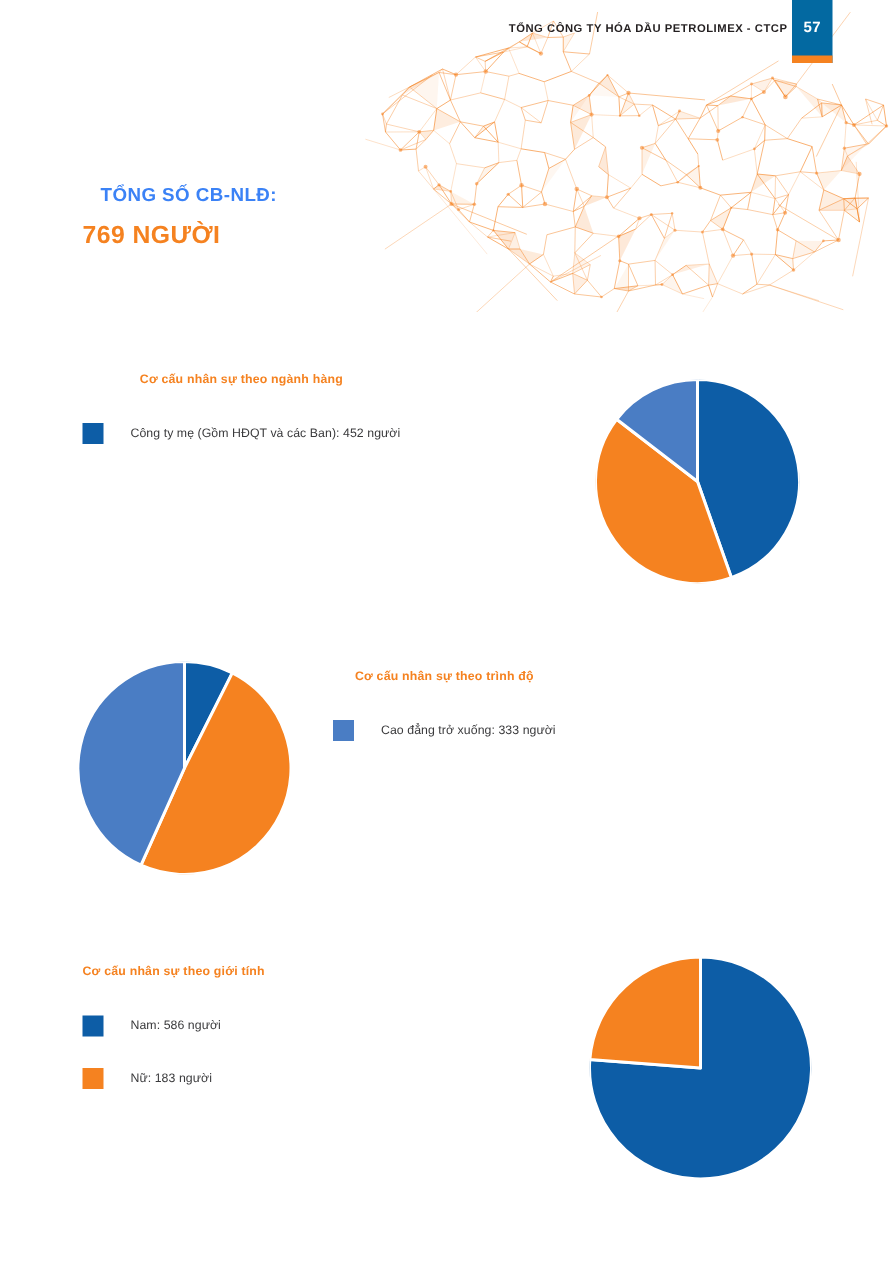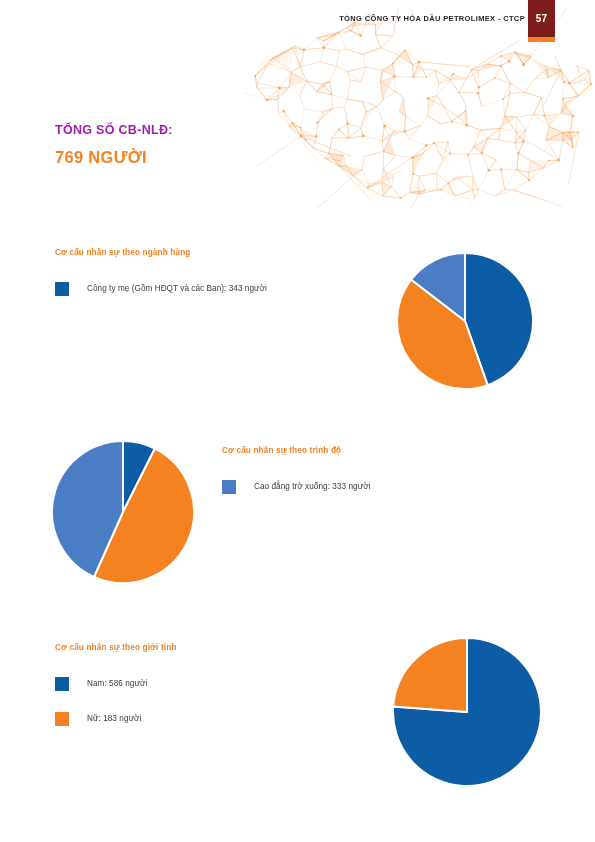--- a/index.html
+++ b/index.html
@@ -36,21 +36,21 @@
     color: #231f20;
     white-space: nowrap;
     text-transform: uppercase;
   }
   .page-badge {
     position: absolute;
     right: 40px;
     top: 0;
     width: 27px;
     height: 42px;
-    background: #7f1d1d;
+    background: #0369a1;
   }
   .page-badge .badge-num {
     position: absolute;
     top: 13px;
     left: 0;
     width: 100%;
     text-align: center;
     font-size: 10px;
     font-weight: bold;
     color: #ffffff;
@@ -78,40 +78,41 @@
   
   .total-block {
     position: absolute;
     left: 55px;
     top: 124px;
     z-index: 20;
   }
   .total-label {
     font-size: 12.5px;
     font-weight: bold;
-    color: #a21caf;
+    color: #3b82f6;
     letter-spacing: 0.3px;
     line-height: 1;
-    margin: 0 0 12px 0;
+    margin: 0 0 12px 12px;
   }
   .total-value {
     font-size: 16.5px;
     font-weight: bold;
     color: #f58220;
     letter-spacing: 0.3px;
     line-height: 1;
     margin: 0;
   }
 
   
   .section {
     position: absolute;
   }
   .section-legend {
     position: absolute;
+    text-align: center;
   }
   .section-title {
     font-size: 8.2px;
     font-weight: bold;
     color: #f58220;
     letter-spacing: 0.15px;
     margin: 0 0 24px 0;
     white-space: nowrap;
   }
   .legend-row {
@@ -778,21 +779,21 @@
   <div class="total-label">TỔNG SỐ CB-NLĐ:</div>
   <div class="total-value">769 NGƯỜI</div>
 </div>
 
 <div class="section" id="section-industry">
   <div class="section-legend">
     <div class="section-title">Cơ cấu nhân sự theo ngành hàng</div>
 
     <div class="legend-row">
       <span class="legend-swatch" style="background:#0d5da6"></span>
-      <span class="legend-text">Công ty mẹ (Gồm HĐQT và các Ban): 343 người</span>
+      <span class="legend-text">Công ty mẹ (Gồm HĐQT và các Ban): 452 người</span>
     </div>
   </div>
 </div>
 <div class="pie-wrap" id="pie-industry"><svg width="136" height="136" viewBox="0 0 136 136">
       <path d="M 68 68 L 68 0 A 68 68 0 0 1 90.61810644650409 132.12816277404656 Z" fill="#0d5da6" stroke="#ffffff" stroke-width="2" stroke-linejoin="round"></path>
       <path d="M 68 68 L 90.61810644650409 132.12816277404656 A 68 68 0 0 1 14.101336063627272 26.539970744415122 Z" fill="#f58220" stroke="#ffffff" stroke-width="2" stroke-linejoin="round"></path>
       <path d="M 68 68 L 14.101336063627272 26.539970744415122 A 68 68 0 0 1 67.99999999999999 0 Z" fill="#4a7dc4" stroke="#ffffff" stroke-width="2" stroke-linejoin="round"></path>
     </svg></div>
 
 <div class="section" id="section-education">

